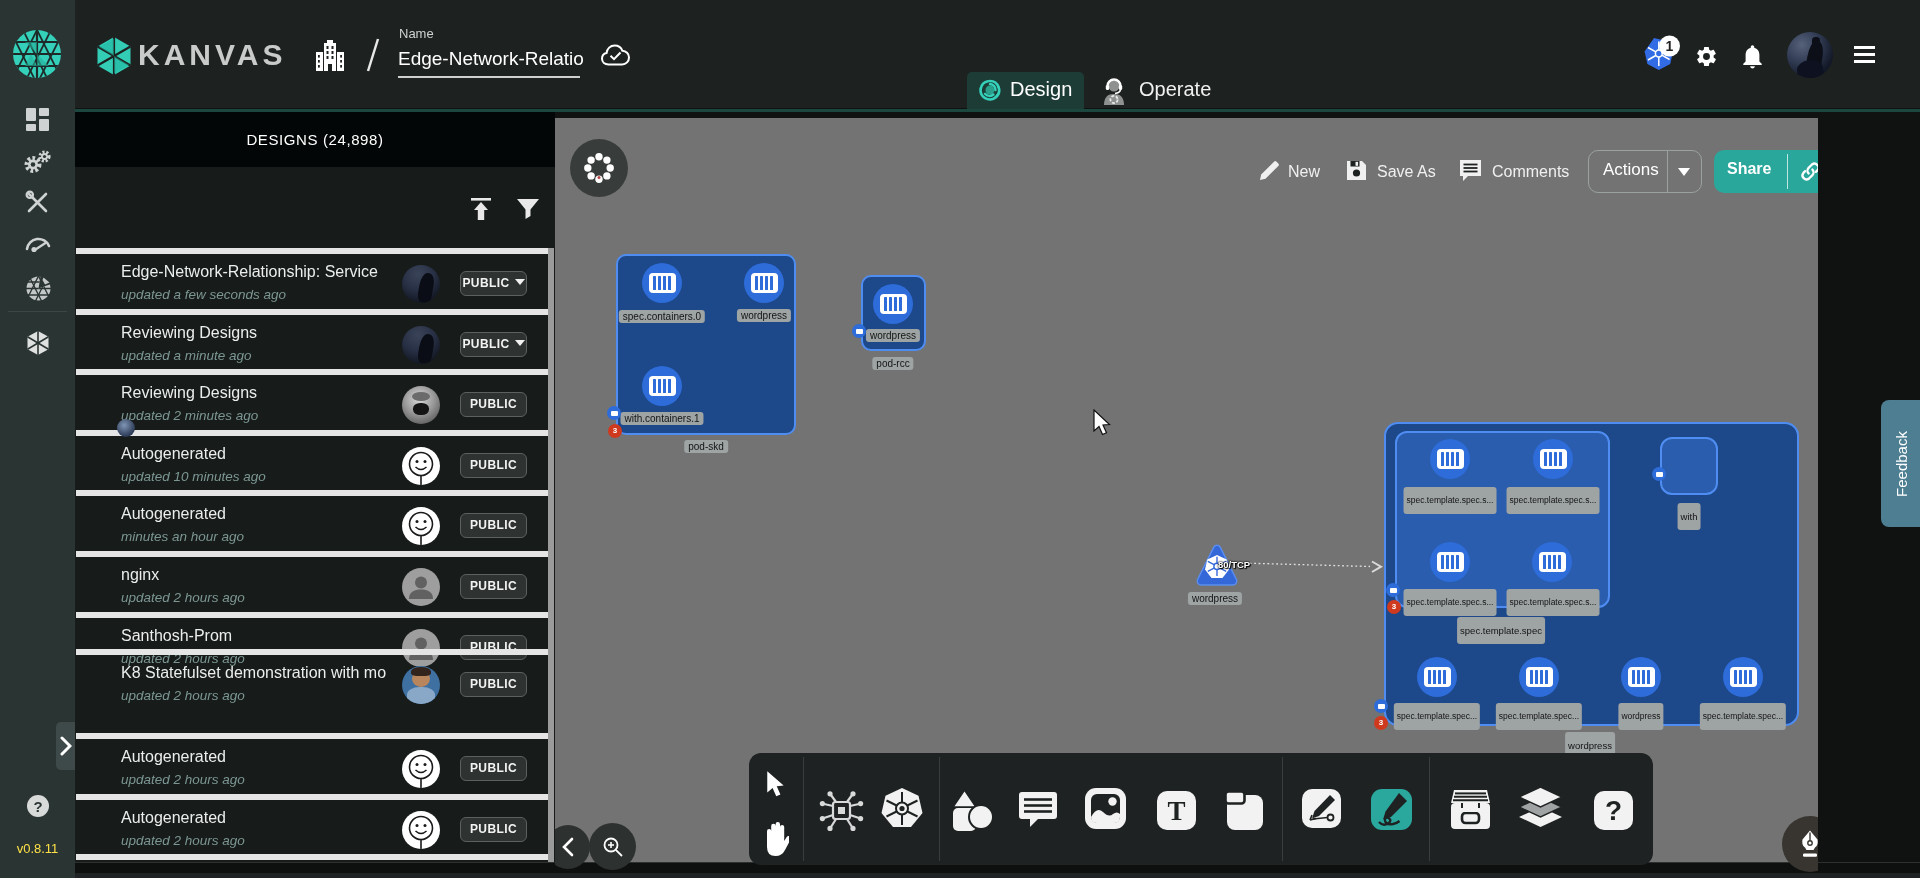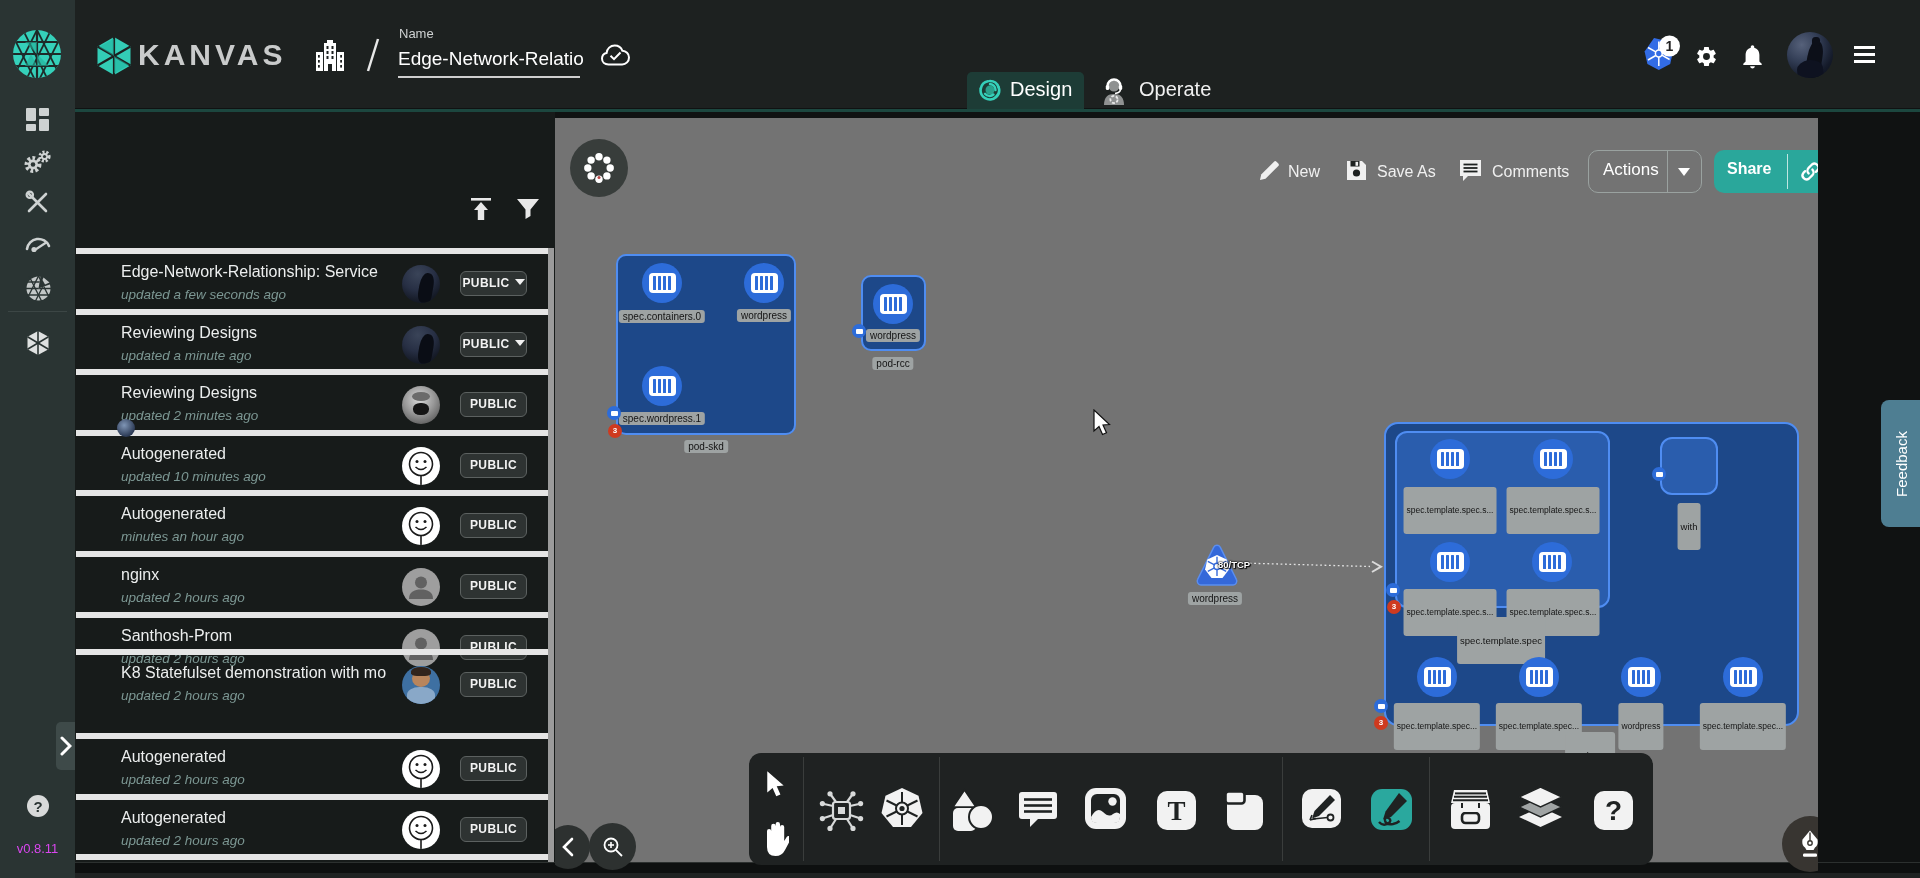--- a/index.html
+++ b/index.html
@@ -18,21 +18,21 @@
 #search{position:absolute;left:20px;top:76px;width:349px;height:44px;background:#1e2222;border:1px solid #3a3f3e;border-radius:9px;color:#81908e;font-size:15px;line-height:42px;padding-left:14px}
 .row{position:absolute;left:1px;width:472px;height:61px;border-top:6px solid #e5e5e5}
 .rname{position:absolute;left:45px;top:9px;font-size:16px;color:#eceeee;white-space:nowrap;max-width:300px;overflow:hidden}
 .rsub{position:absolute;left:45px;top:33px;font-size:13.5px;font-style:italic;color:#7c9793;white-space:nowrap}
 .avatar{position:absolute;left:326px;top:11px;width:38px;height:38px;border-radius:50%;overflow:hidden}
 .pub{position:absolute;left:384px;top:17px;width:67px;height:25px;border:1px solid #5c6160;background:#2e3332;border-radius:6px;color:#f2f2f2;font-size:12px;font-weight:bold;text-align:center;line-height:23px;letter-spacing:.4px}
 #scrollbar{position:absolute;left:473px;top:137px;width:6px;height:614px;background:#9b9b9b;z-index:25}
 
 #canvas{position:absolute;left:555px;top:118px;width:1263px;height:767px;background:#737373;overflow:hidden}
 .chip{position:absolute;background:#9ea3a3;color:#141414;border-radius:3px;font-size:10px;line-height:13px;padding:0 4px;white-space:nowrap;transform:translateX(-50%)}
-.chip.s{font-size:8.5px;line-height:11px;padding:18px 3px}
+.chip.s{font-size:8.5px;line-height:11px;padding:8px 3px}
 .bluebox{position:absolute;background:#1d4889;border:2px solid #4f8df2;border-radius:12px}
 .bluebox.lt{background:#2a5dad}
 .node{position:absolute;width:40px;height:40px;border-radius:50%;background:#2d6cd9;transform:translate(-50%,-50%);display:flex;align-items:center;justify-content:center}
 .cicon{width:27px;height:20px;background:#fff;border-radius:4px;display:flex;gap:2.5px;padding:3px 4.5px}
 .cicon i{flex:1;background:#2d6cd9;border-radius:.5px}
 .badge{position:absolute;width:14px;height:14px;border-radius:50%;transform:translate(-50%,-50%);color:#fff;font-size:8px;font-weight:bold;text-align:center;line-height:14px;z-index:5}
 .badge.b{background:#2d6cd9}
 .badge.r{background:#cf3a1f}
 .badge i{display:block;margin:4.5px auto 0;width:7px;height:5px;background:#fff;border-radius:1px}
 
@@ -250,23 +250,24 @@
     </g>
   </svg>
 
   <div class="abs" style="left:56px;top:722px;width:19px;height:48px;background:#3e4a49;border-radius:5px 0 0 5px">
     <svg style="position:absolute;left:3px;top:14px" width="13" height="20" viewBox="0 0 13 20">
           <path d="M3 2 L11 10 L3 18" fill="none" stroke="#fff" stroke-width="3" stroke-linecap="round"></path>
         </svg>
   </div>
 
   <div class="abs" style="left:27px;top:795px;width:22px;height:22px;border-radius:50%;background:#d8dada;color:#2a3433;font-weight:bold;font-size:15px;text-align:center;line-height:23px">?</div>
-  <div class="abs" style="left:0;top:841px;width:75px;text-align:center;color:#d946ef;font-size:13px">v0.8.11</div>
+  <div class="abs" style="left:0;top:841px;width:75px;text-align:center;color:#fde047;font-size:13px">v0.8.11</div>
 </div>
 <div id="panel">
+  <div id="phead">DESIGNS (24,898)</div>
 
   <svg class="abs" style="left:395px;top:87px" width="22" height="22" viewBox="0 0 22 22">
     <rect x="1" y="0" width="20" height="2.6" fill="#e8e8e8"></rect>
     <path d="M11 4 L18 12 H14.2 V22 H7.8 V12 H4 Z" fill="#e8e8e8"></path>
   </svg>
   <svg class="abs" style="left:442px;top:88px" width="22" height="20" viewBox="0 0 22 20">
     <path d="M0 0 H22 L13.5 10.5 V17 L8.5 20 V10.5 Z" fill="#e8e8e8"></path>
   </svg>
   <div class="row" style="top:137px">
         <div class="rname">Edge-Network-Relationship: Service</div>
@@ -455,21 +456,21 @@
   <div class="node" style="left:107px;top:268px">
         <div class="cicon">
           <i></i>
           <i></i>
           <i></i>
           <i></i>
         </div>
       </div>
   <div class="chip" style="left:107px;top:192px">spec.containers.0</div>
   <div class="chip" style="left:209px;top:191px">wordpress</div>
-  <div class="chip" style="left:107px;top:294px">spec.wordpress.1</div>
+  <div class="chip" style="left:107px;top:294px">with.containers.1</div>
   <div class="badge b" style="left:59px;top:295px">
         <i></i>
       </div>
   <div class="badge r" style="left:60px;top:313px">3</div>
   <div class="chip" style="left:151px;top:322px">pod-skd</div>
 
   <div class="bluebox" style="left:306px;top:157px;width:65px;height:76px;border-radius:10px"></div>
   <div class="node" style="left:338px;top:186px">
         <div class="cicon">
           <i></i>

